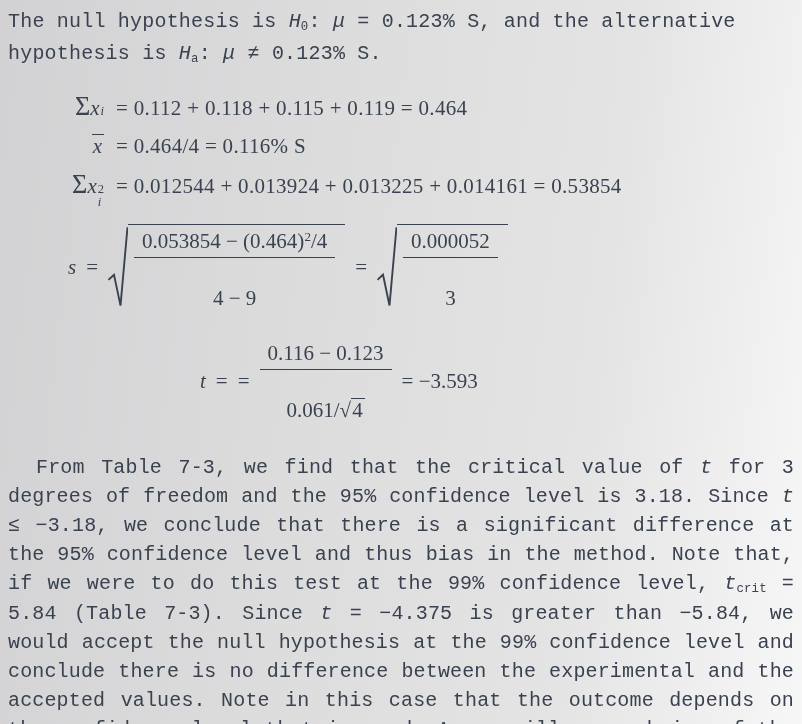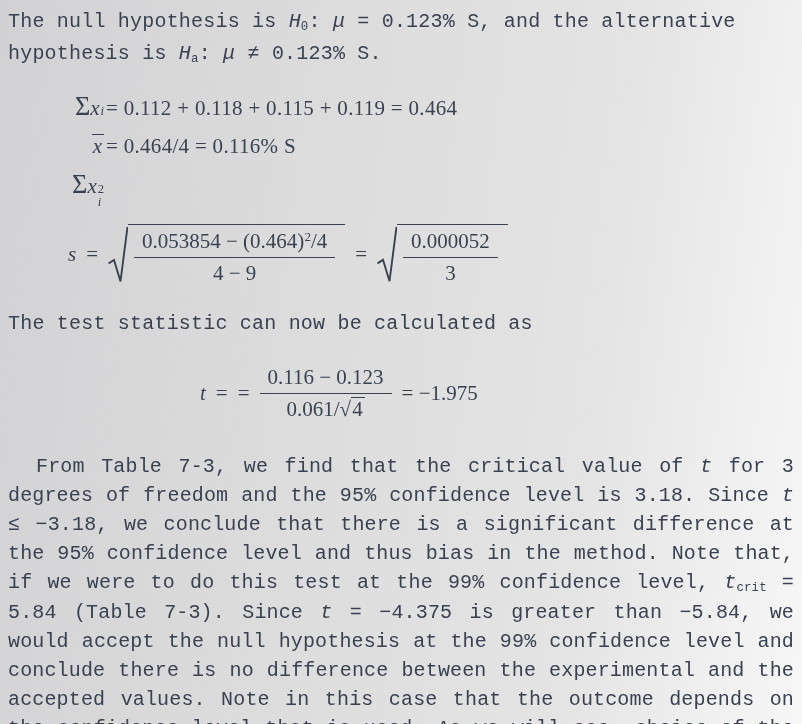--- a/index.html
+++ b/index.html
@@ -14,34 +14,34 @@
   }
   .page { padding:6px 8px 0 8px; }
   .para { margin:0;font-family:Liberation Mono, monospace; }
   .para1 { line-height:1.58; letter-spacing:0.2px; }
   .seg-i { font-style:italic; }
   .seg-sub { font-size:0.62em; vertical-align:-0.28em; }
   
   .eqblock { margin:24px 0 0 38px; font-size:21px; }
   .eqrow { display:flex; align-items:baseline; margin-bottom:13px; }
   .eqrow .lhs { width:58px; display:inline-flex; justify-content:flex-end; align-items:baseline; }
-  .eqrow .rhs { margin-left:2px; letter-spacing:0.3px; }
+  .eqrow .rhs { margin-left:12px; letter-spacing:0.3px; }
   .sigma { font-size:1.25em; line-height:1; }
   .var { font-style:italic; }
   .subi { font-size:0.6em; font-style:italic; vertical-align:-0.3em; margin-left:1px; }
   .bar { display:inline-block; border-top:1.7px solid currentColor; padding:0 2px 0 1px; line-height:1.05; font-style:italic; }
   .stack { display:inline-flex; flex-direction:column; align-items:flex-start; font-size:0.6em; line-height:1.05; vertical-align:-0.55em; margin-left:1px; }
   .stack .st-sub { font-style:italic; }
   
   .eqs { display:flex; align-items:center; gap:10px; margin:14px 0 0 60px; font-size:21px; }
   .eqt { display:flex; align-items:center; gap:10px; margin:30px 0 0 192px; font-size:21px; }
   .sqrt { position:relative; padding-left:20px; display:inline-block; }
   .sqrt > svg { position:absolute; left:0; top:2px; width:20px; height:calc(100% - 5px); }
   .sqrt > .inner { display:block; border-top:1.9px solid currentColor; padding:4px 10px 0 6px; }
-  .frac { display:inline-flex; flex-direction:column; text-align:center; vertical-align:middle; }
+  .frac { display:inline-flex; flex-direction:column; text-align:center; vertical-align:middle;gap:25px; }
   .frac .num { border-bottom:1.9px solid currentColor; padding:0 8px 3px; }
   .frac .den { padding:3px 8px 0; }
   .sup { font-size:0.62em; vertical-align:0.55em; }
   .subr { font-size:0.62em; vertical-align:-0.28em; }
   .ssqrt { white-space:nowrap; }
   .ovl { display:inline-block; border-top:1.6px solid currentColor; padding:0 2px 0 1px; line-height:1.05; }
   .ptest { margin-top:26px; letter-spacing:0.2px; }
   .para2 { margin-top:30px; line-height:1.45; text-align:justify; text-indent:28px; letter-spacing:0.15px; }
 </style>
 </head>
@@ -68,20 +68,21 @@
     </div>
     <div class="eqrow">
       <span class="lhs">
           <span class="sigma">Σ</span>
           <span class="var">x</span>
           <span class="stack">
             <span class="st-sup">2</span>
             <span class="st-sub">i</span>
           </span>
         </span>
+      <span class="rhs">= 0.012544 + 0.013924 + 0.013225 + 0.014161 = 0.53854</span>
     </div>
   </div>
 
   <div class="eqs">
     <span class="var">s</span>
     <span>=</span>
     <span class="sqrt">
       <svg viewBox="0 0 20 64" preserveAspectRatio="none">
           <path d="M0.5 42 L6 38 L12.5 62 L19.5 1" fill="none" stroke="currentColor" stroke-width="1.9" vector-effect="non-scaling-stroke"></path>
         </svg>
@@ -99,28 +100,27 @@
         </svg>
       <span class="inner">
         <span class="frac">
           <span class="num">0.000052</span>
           <span class="den">3</span>
         </span>
       </span>
     </span>
   </div>
 
-  <p class="para ptest">The test statistic can now be calculated as</p>
 
   <div class="eqt">
     <span class="var">t</span>
     <span>=</span>
     <span>=</span>
     <span class="frac">
       <span class="num">0.116 − 0.123</span>
       <span class="den"><span>0.061/</span><span class="ssqrt"><span>√</span><span class="ovl">4</span></span></span>
     </span>
-    <span>= −1.975</span>
+    <span>= −3.593</span>
   </div>
 
   <p class="para para2"><span class="seg-r">From Table 7-3, we find that the critical value of </span><span class="seg-i">t</span><span class="seg-r"> for 3 degrees of freedom and the 95% confidence level is 3.18. Since </span><span class="seg-i">t</span><span class="seg-r"> ≤ −3.18, we conclude that there is a significant difference at the 95% confidence level and thus bias in the method. Note that, if we were to do this test at the 99% confidence level, </span><span class="seg-i">t</span><span class="seg-sub">crit</span><span class="seg-r"> = 5.84 (Table 7-3). Since </span><span class="seg-i">t</span><span class="seg-r"> = −4.375 is greater than −5.84, we would accept the null hypothesis at the 99% confidence level and conclude there is no difference between the experimental and the accepted values. Note in this case that the outcome depends on the confidence level that is used. As we will see, choice of the confidence level depends on our willingness to accept an error in the outcome. The significance level (0.05 or 0.01) is the probability of</span></p>
 
 </div>
 
 </body></html>

